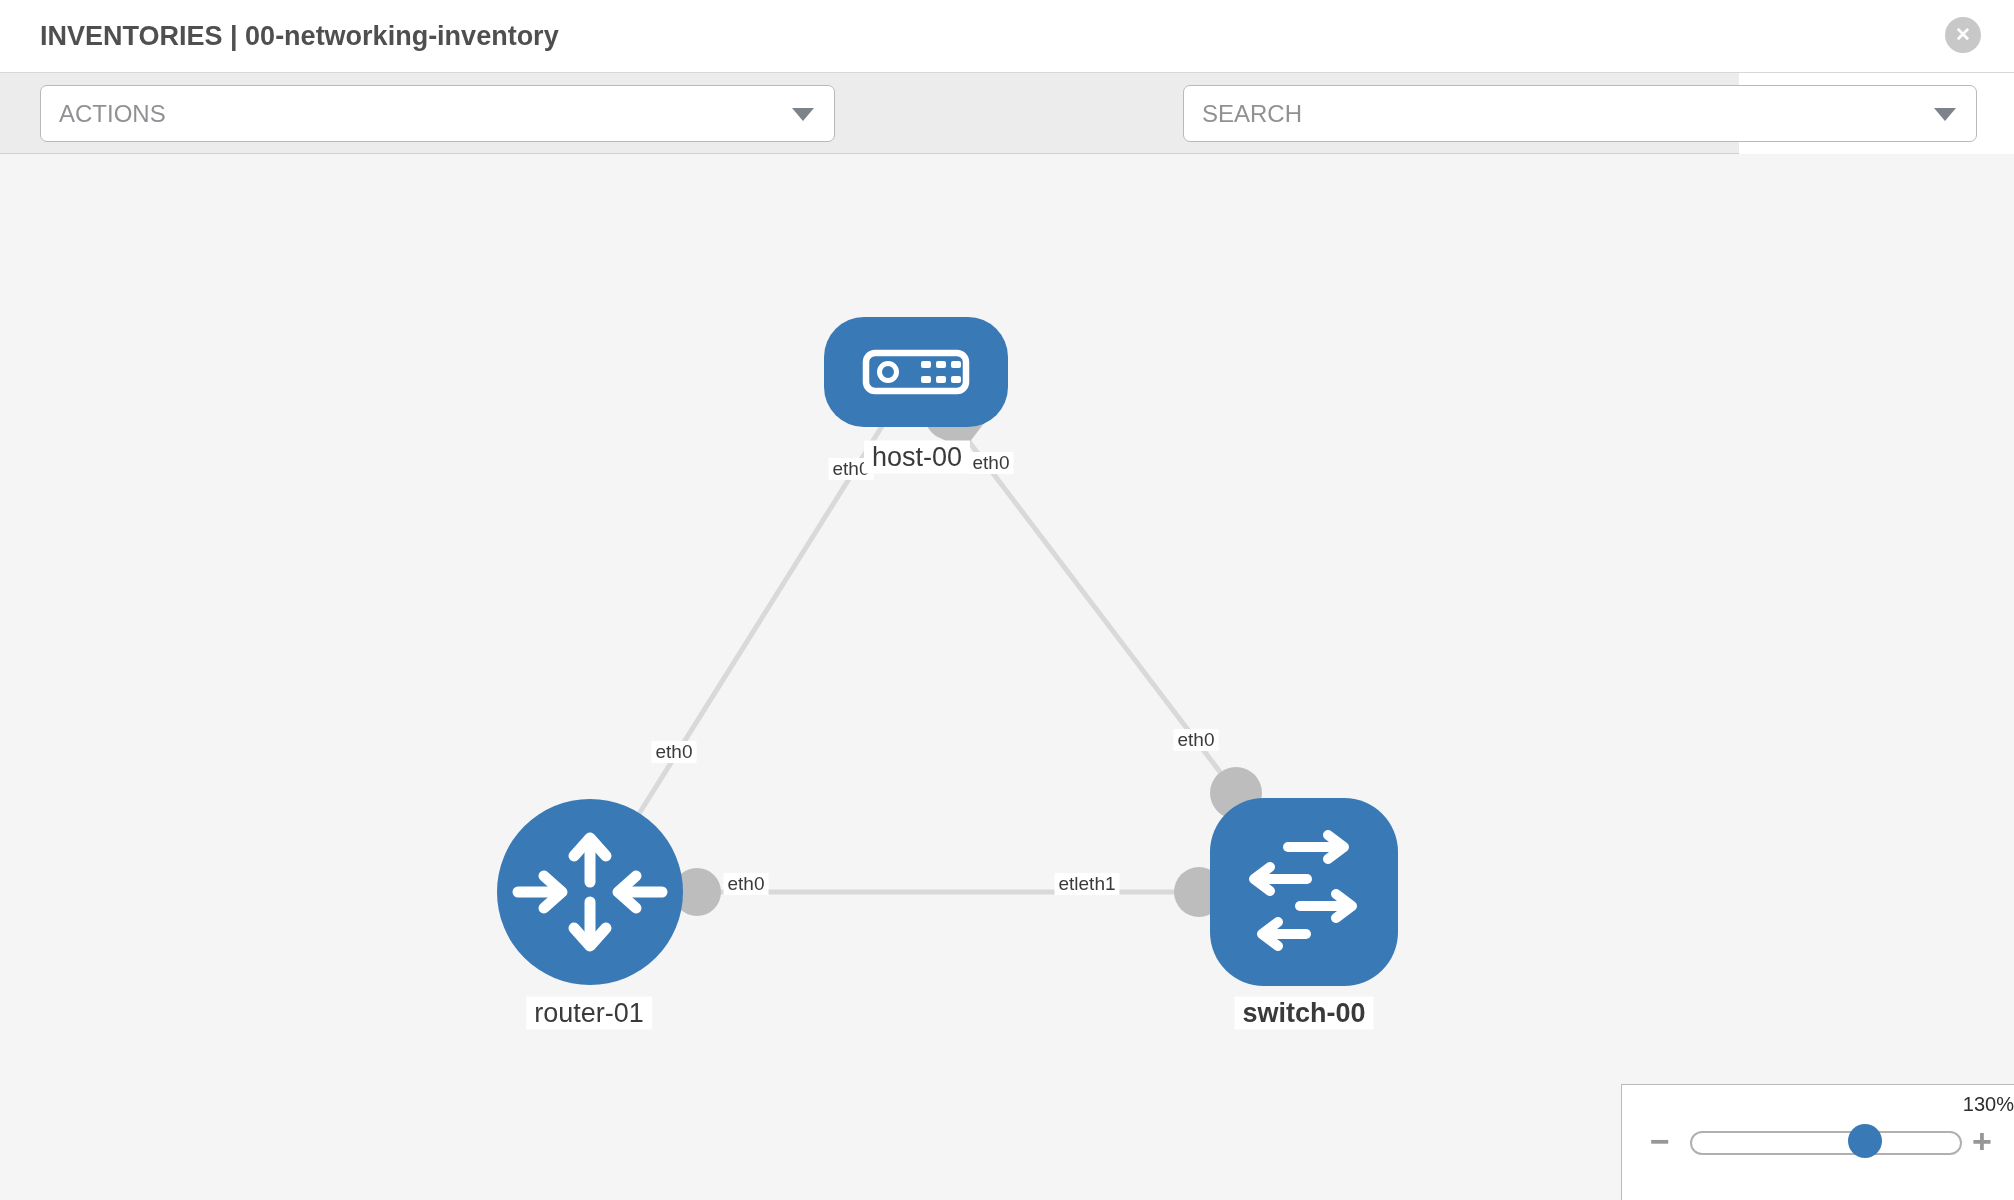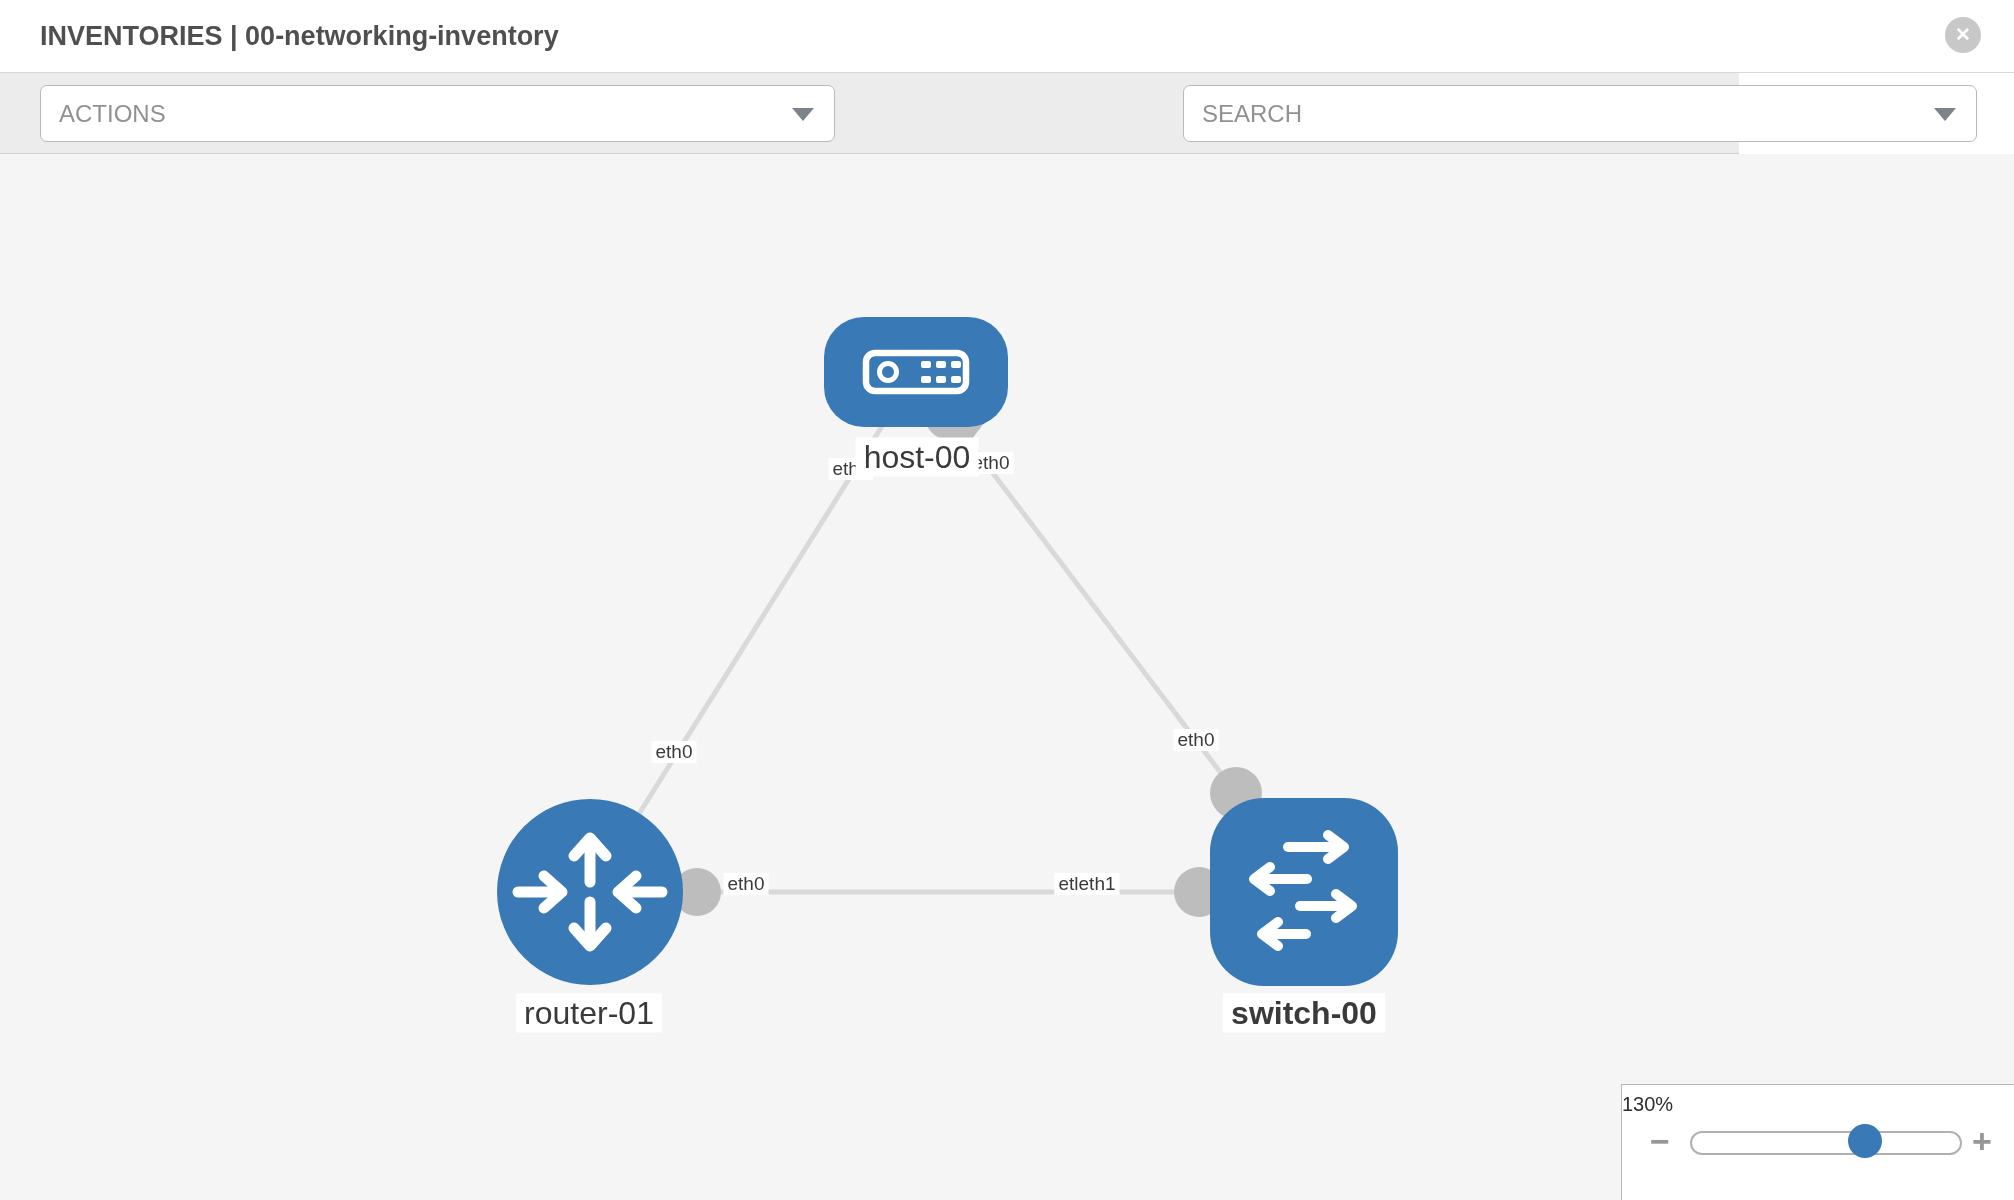--- a/index.html
+++ b/index.html
@@ -21,26 +21,26 @@
     border-left:11px solid transparent;border-right:11px solid transparent;border-top:13px solid #7d838b;}
   .sel-actions{left:40px;width:793px;}
   .sel-search{left:1183px;width:792px;}
   .tool-icon{position:absolute;top:96px;width:36px;height:36px;cursor:pointer;}
   .tool-icon svg{width:36px;height:36px;display:block;}
   
   .canvas{position:absolute;left:0;top:154px;width:2014px;height:1046px;background:#f5f5f5;overflow:hidden;}
   .canvas svg{position:absolute;left:0;top:0;}
   .labels-layer{position:absolute;left:0;top:0;width:100%;height:100%;pointer-events:none;}
   .chip{position:absolute;transform:translate(-50%,-50%);background:#ffffff;color:#3a3a3a;white-space:nowrap;}
-  .chip.node-label{font-size:32px;padding:1px 8px;}
+  .chip.node-label{font-size:27px;padding:1px 8px;}
   .chip.iface-label{font-size:19px;padding:0 4px;}
   
   .zoom-panel{position:absolute;right:0;bottom:0;width:392px;height:115px;background:#ffffff;
     border-left:1px solid #b9b9b9;border-top:1px solid #b9b9b9;}
-  .zoom-value{position:absolute;left:0;top:8px;width:392px;text-align:left;font-size:20px;color:#2e2e2e;}
+  .zoom-value{position:absolute;left:0;top:8px;width:392px;text-align:right;font-size:20px;color:#2e2e2e;}
   .zoom-minus,.zoom-plus{position:absolute;top:38px;font-size:34px;font-weight:700;color:#979797;cursor:pointer;line-height:36px;}
   .zoom-minus{left:28px;}
   .zoom-plus{left:350px;}
   .slider-track{position:absolute;left:68px;top:46px;width:268px;height:20px;background:#ffffff;
     border:2px solid #b0b0b0;border-radius:12px;cursor:pointer;}
   .slider-thumb{position:absolute;top:-9px;width:34px;height:34px;border-radius:50%;background:#3879b6;cursor:grab;}
 </style>
 </head>
 <body>
 

